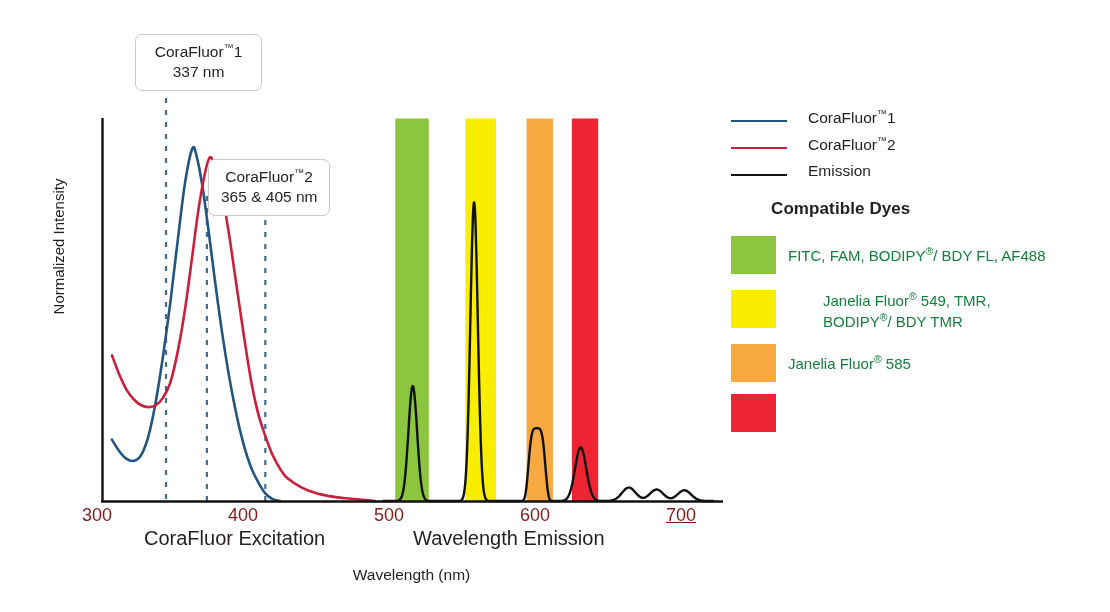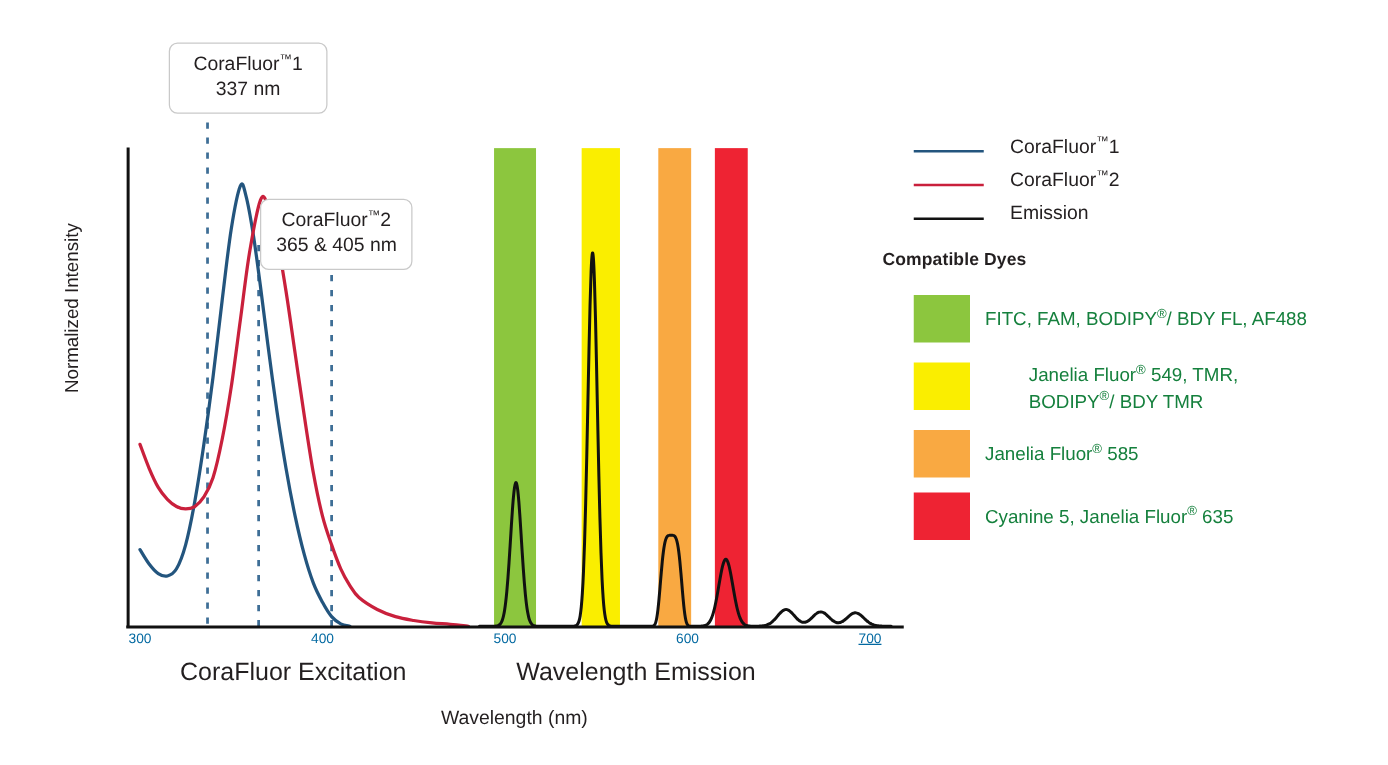--- a/index.html
+++ b/index.html
@@ -28,23 +28,23 @@
     white-space:nowrap;
   }
   .callout .ln{display:block;}
   .callout .tm{font-size:10px;vertical-align:super;letter-spacing:0;}
   #callout1{left:135px;top:34px;width:127px;}
   #callout2{left:208px;top:159px;width:122px;}
 
   
   .tick{
     position:absolute;
-    font-size:11px;
-    color:#0369a1;
-    text-align:center;
+    font-size:18px;
+    color:#7f1d1d;
+    text-align:left;
     width:60px;
   }
   .sublabel{
     position:absolute;
     font-size:20px;
     color:#231f20;
     text-align:center;
     white-space:nowrap;
   }
   #xtitle{
@@ -74,22 +74,22 @@
     border-top-width:2.2px;border-top-style:solid;
   }
   .lgtext{
     position:absolute;left:77px;top:0;
     font-size:15.5px;color:#231f20;white-space:nowrap;
   }
   .tm{font-size:10px;vertical-align:super;}
   .reg{font-size:10.5px;vertical-align:super;}
 
   #dyestitle{
-    position:absolute;left:706px;top:199px;
-    font-size:14px;font-weight:bold;color:#231f20;
+    position:absolute;left:771px;top:199px;
+    font-size:17px;font-weight:bold;color:#231f20;
     letter-spacing:.1px;
   }
   .dyerow{position:absolute;left:731px;}
   .swatch{
     position:absolute;left:0;top:0;width:45px;height:38px;
   }
   .dyetext{
     position:absolute;left:57px;top:0;
     font-size:15px;color:#15803d;line-height:1.32;
     white-space:nowrap;
@@ -177,19 +177,16 @@
         </div>
       </div>
       <div class="dyerow" style="top: 344px; height: 40px; width: 372px;">
         <div class="swatch" style="background: rgb(249, 169, 66);"></div>
         <div class="dyetext" style="top: 9px;">
           <div>Janelia Fluor<span class="reg">®</span> 585</div>
         </div>
       </div>
       <div class="dyerow" style="top: 394px; height: 40px; width: 372px;">
         <div class="swatch" style="background: rgb(238, 35, 51);"></div>
-        <div class="dyetext" style="top: 9px;">
-          <div>Cyanine 5, Janelia Fluor<span class="reg">®</span> 635</div>
-        </div>
       </div>
     </div>
 
 </div>
 
 </body></html>

